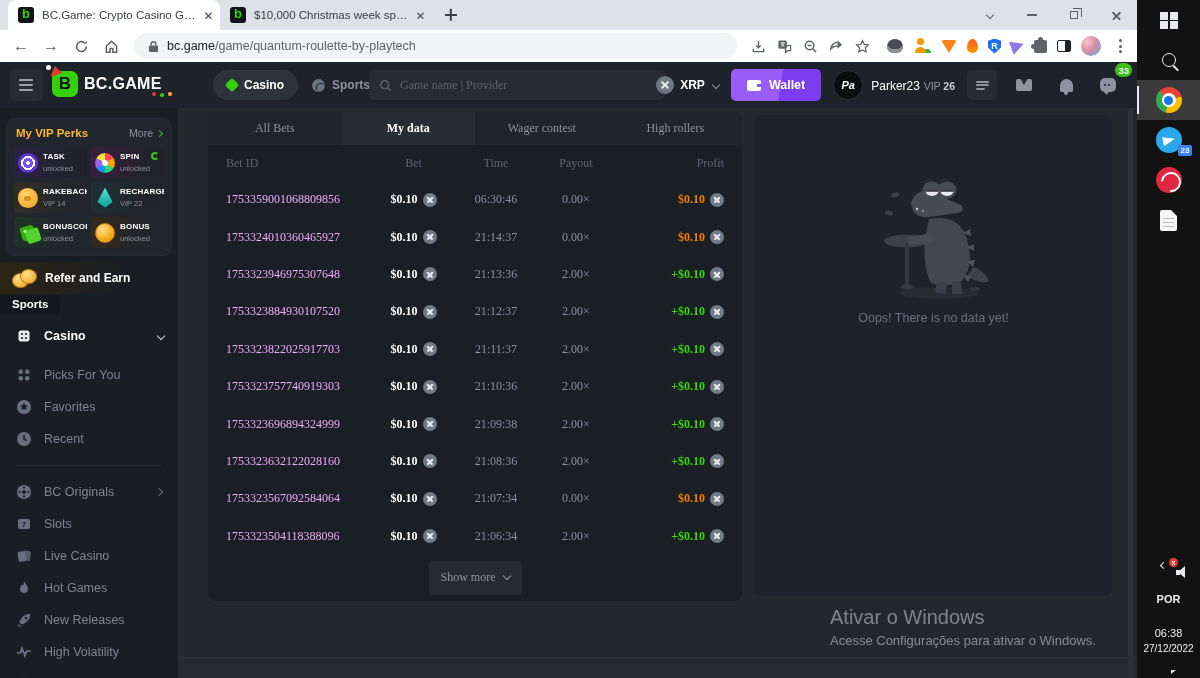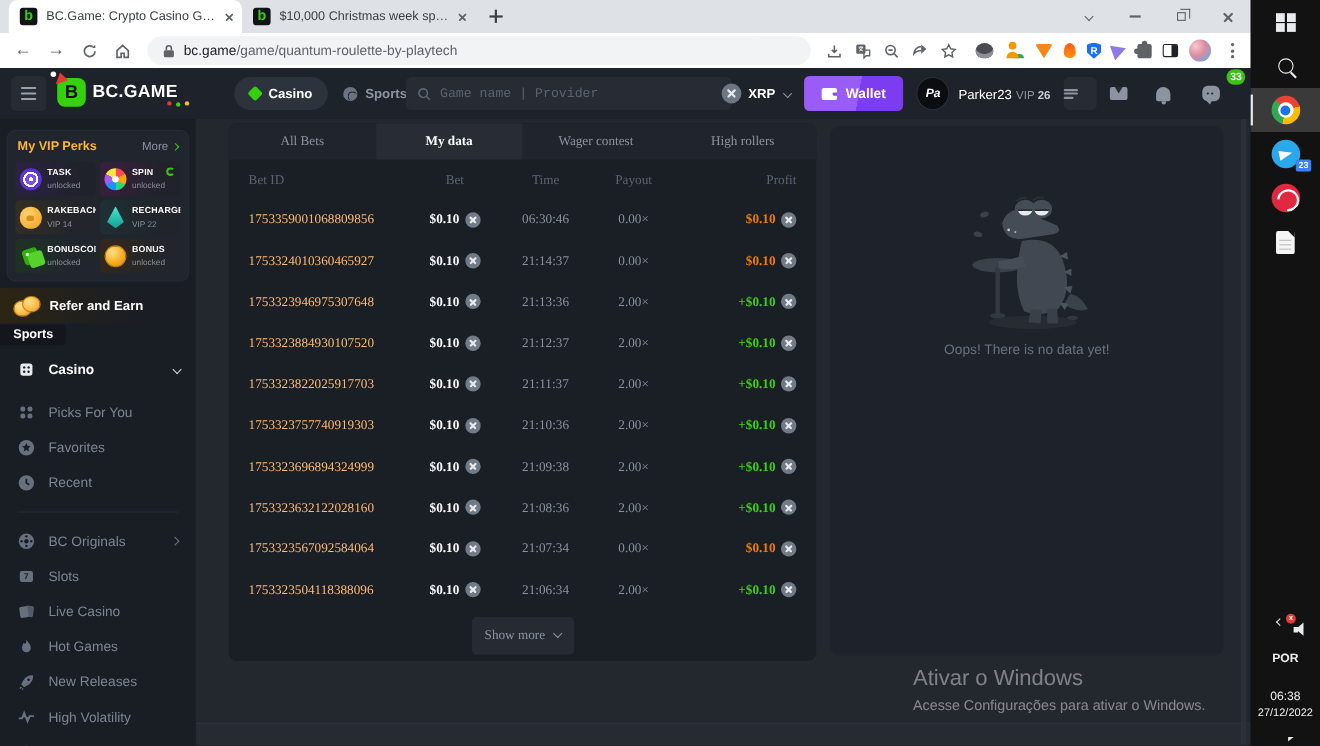--- a/index.html
+++ b/index.html
@@ -68,39 +68,39 @@
   .logo-mark::after{content:"";position:absolute;top:-6px;left:-6px;width:5px;height:5px;background:#fff;border-radius:50%;}
   .logo-text{color:#fff;font-size:16px;font-weight:bold;letter-spacing:.3px;position:relative;}
   .logo-text::after{content:"";position:absolute;right:6px;bottom:-3px;width:4px;height:4px;border-radius:50%;background:#e53935;box-shadow:8px 1px 0 #35d10c,16px 0 0 #ffb636;}
   .hdr-nav{position:absolute;left:213px;top:8px;display:flex;align-items:center;gap:14px;}
   .casino-pill{height:30px;padding:0 14px;background:#2d333d;border:none;border-radius:15px;display:flex;align-items:center;gap:7px;color:#fff;font-size:12px;font-weight:bold;}
   .diamond{width:10px;height:10px;background:#35d10c;transform:rotate(45deg);border-radius:2px;}
   .sports-btn{height:30px;border:none;background:transparent;display:flex;align-items:center;gap:7px;color:#8d93a0;font-size:12px;font-weight:bold;}
   .bball{width:13px;height:13px;border-radius:50%;background:#6b7280;position:relative;overflow:hidden;}
   .bball::before{content:"";position:absolute;inset:0;border-left:1.4px solid #1d222b;border-top:1.4px solid #1d222b;border-radius:50%;left:4px;top:4px;}
   .hdr-search{position:absolute;left:369px;top:8px;width:296px;height:30px;background:#262b34;border-radius:5px;display:flex;align-items:center;gap:8px;padding:0 10px;}
-  .hdr-search input{flex:1;background:transparent;border:none;outline:none;color:#c7ccd4;font-size:12px;font-family:Liberation Mono, monospace;}
+  .hdr-search input{flex:1;background:transparent;border:none;outline:none;color:#c7ccd4;font-size:12px;font-family:Liberation Serif, serif;}
   .hdr-search input::placeholder{color:#5c6370;}
   .hdr-right{position:absolute;right:14px;top:7px;display:flex;align-items:center;gap:12px;}
   .xrp-sel{display:flex;align-items:center;gap:6px;background:transparent;border:none;color:#fff;font-size:12px;font-weight:bold;}
   .coin-xrp{width:18px;height:18px;border-radius:50%;background:#6e7683;position:relative;flex:none;}
   .coin-xrp::before,.coin-xrp::after{content:"";position:absolute;left:4px;top:8px;width:10px;height:1.8px;background:#e8eaed;border-radius:1px;}
   .coin-xrp::before{transform:rotate(45deg);}
   .coin-xrp::after{transform:rotate(-45deg);}
   .xrp-sel .chev{color:#8d93a0;margin-left:2px;}
   .wallet-btn{height:32px;padding:0 16px;border:none;border-radius:5px;background:linear-gradient(100deg,#9a5cf7 0 55%,#7c3df0 55%);color:#fff;font-size:12.5px;font-weight:bold;display:flex;align-items:center;gap:8px;}
   .wallet-ic{width:14px;height:11px;background:#fff;border-radius:2px;position:relative;}
   .wallet-ic::before{content:"";position:absolute;right:0;top:4px;width:4px;height:3px;background:#8a4af3;border-radius:1px 0 0 1px;}
   .profile{display:flex;align-items:center;gap:8px;border:none;background:transparent;}
   .avatar{width:30px;height:30px;border-radius:50%;background:#0b0d10;color:#fff;font-weight:bold;font-style:italic;font-size:11px;display:flex;align-items:center;justify-content:center;border:1px solid #2a2f38;}
   .prof-tx{text-align:left;}
   .prof-name{color:#fff;font-size:12px;font-weight:normal;line-height:13px;}
   .prof-vip{font-size:10.5px;line-height:12px;color:#8d93a0;}
   .prof-vip b{color:#c7ccd4;}
-  .hbtn{width:30px;height:30px;border:none;background:transparent;display:flex;align-items:center;justify-content:flex-start;position:relative;color:#8d93a0;}
+  .hbtn{width:30px;height:30px;border:none;background:transparent;display:flex;align-items:center;justify-content:center;position:relative;color:#8d93a0;}
   .hbtn.boxed{background:#262b34;border-radius:5px;}
   .lines i{display:block;width:13px;height:2px;background:#8d93a0;border-radius:1px;margin:1.5px 0;}
   .lines i:nth-child(3){width:9px;}
   .mail-ic{width:16px;height:12px;background:#8d93a0;border-radius:2px;position:relative;overflow:hidden;}
   .mail-ic::before{content:"";position:absolute;left:2px;right:2px;top:-4px;height:10px;background:#262b34;transform:rotate(0);clip-path:polygon(0 0,50% 100%,100% 0);}
   .bell-ic{width:13px;height:13px;background:#8d93a0;border-radius:7px 7px 2px 2px;position:relative;}
   .bell-ic::after{content:"";position:absolute;left:4.5px;bottom:-3px;width:4px;height:3px;background:#8d93a0;border-radius:0 0 3px 3px;}
   .chat-ic{width:16px;height:14px;background:#8d93a0;border-radius:5px;position:relative;}
   .chat-ic::before{content:"";position:absolute;left:4px;top:6px;width:2px;height:2px;border-radius:50%;background:#1d222b;box-shadow:4px 0 0 #1d222b;}
   .chat-ic::after{content:"";position:absolute;left:3px;bottom:-3px;border-left:4px solid transparent;border-right:2px solid transparent;border-top:4px solid #8d93a0;}
@@ -160,21 +160,21 @@
   
   .main{flex:1;position:relative;background:#23272e;overflow:hidden;}
   .bets-panel{position:absolute;left:30px;top:4px;width:534px;height:489px;background:#1a1e25;border-radius:8px;overflow:hidden;font-family:Liberation Serif, serif;}
   .btabs{height:33px;display:grid;grid-template-columns:repeat(4,1fr);background:#20242c;}
   .btab{border:none;background:transparent;color:#8d93a0;font-size:12px;font-family:inherit;}
   .btab.active{background:#272c35;color:#fff;font-weight:bold;}
   .bhead{display:grid;grid-template-columns:150px 75px 90px 70px 1fr;align-items:center;height:36px;padding:0 18px;color:#5d6472;font-size:12px;}
   .hc1,.hc2,.hc3{text-align:center;}
   .hc4{text-align:right;}
   .bet-row{display:grid;grid-template-columns:150px 75px 90px 70px 1fr;align-items:center;height:37.4px;padding:0 18px;font-size:12px;}
-  .c-id{color:#fdba74;}
+  .c-id{color:#f0abfc;}
   .c-bet{display:flex;align-items:center;justify-content:center;gap:5px;color:#fff;font-weight:bold;}
   .c-time,.c-payout{text-align:center;color:#8a92a0;}
   .c-profit{display:flex;align-items:center;justify-content:flex-end;gap:5px;font-weight:bold;}
   .win .c-profit span{color:#3bd10c;}
   .loss .c-profit span{color:#f07d00;}
   .xrp-ic{width:14px;height:14px;border-radius:50%;background:#717a87;position:relative;flex:none;}
   .xrp-ic::before,.xrp-ic::after{content:"";position:absolute;left:3px;top:6.2px;width:8px;height:1.6px;background:#e8eaed;border-radius:1px;}
   .xrp-ic::before{transform:rotate(45deg);}
   .xrp-ic::after{transform:rotate(-45deg);}
   .bfoot{height:46px;display:flex;align-items:center;justify-content:center;}

